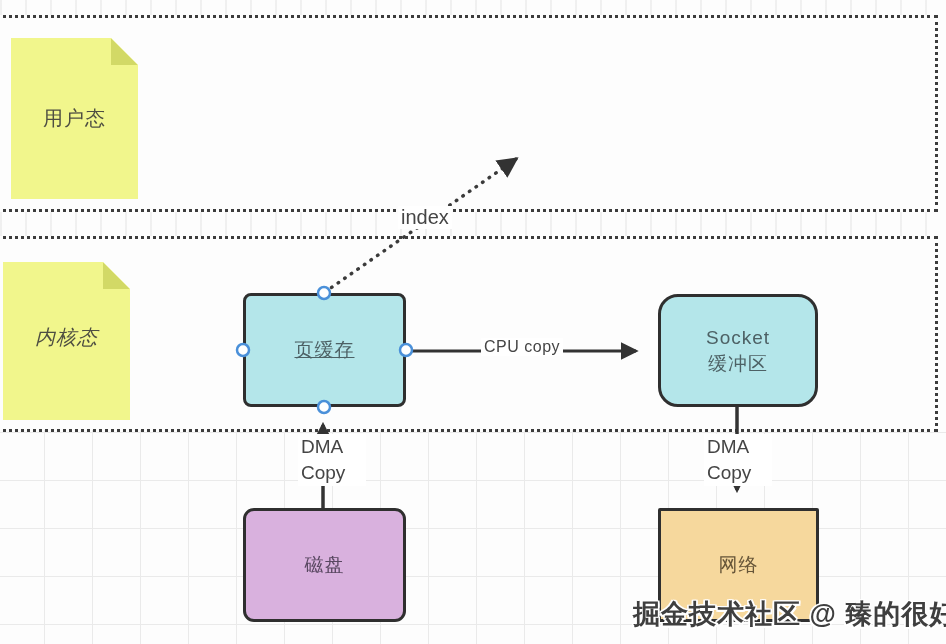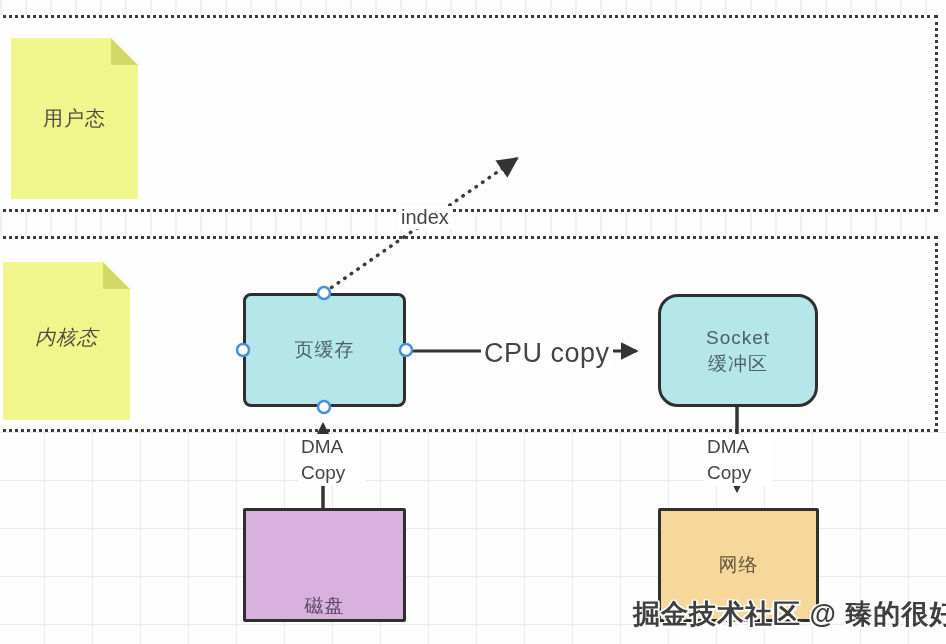--- a/index.html
+++ b/index.html
@@ -71,23 +71,23 @@
     display: flex; flex-direction: column;
     align-items: center; justify-content: center;
     z-index: 3;
     text-align: center;
     color: #4b4b4b;
     font-size: 19px;
     letter-spacing: 1px;
     line-height: 26px;
   }
   .node-jvm     { left: 427px; top: 66px;  width: 210px; height: 82px;  border-radius: 10px; background: #cfe9c9; color: #49584a; }
-  .node-cache   { left: 243px; top: 293px; width: 163px; height: 114px; border-radius: 8px;  background: #b4e6ea; color: #4d6165; }
+  .node-cache   { left: 243px; top: 293px; width: 163px; height: 114px; border-radius: 8px;  background: #b4e6ea; color: #4d6165; text-decoration: underline; }
   .node-socket  { left: 658px; top: 294px; width: 160px; height: 113px; border-radius: 20px;  background: #b4e6ea; color: #4d6165; }
-  .node-disk    { left: 243px; top: 508px; width: 163px; height: 114px; border-radius: 2px;  background: #d9b1de; color: #584760; justify-content: flex-end; }
+  .node-disk    { left: 243px; top: 508px; width: 163px; height: 114px; border-radius: 11px;  background: #d9b1de; color: #584760; }
   .node-network { left: 658px; top: 508px; width: 161px; height: 114px; border-radius: 2px;  background: #f6d89d; color: #665538; }
 
   
   svg.overlay {
     position: absolute; left: 0; top: 0;
     z-index: 4; pointer-events: none;
   }
   svg.overlay .solid  { stroke: #333333; stroke-width: 3; fill: none; }
   svg.overlay .thick  { stroke-width: 3.5; }
   svg.overlay .dotted { stroke: #3a3a3a; stroke-width: 3.5; fill: none;
@@ -98,21 +98,21 @@
   .edge-label {
     position: absolute;
     z-index: 5;
     background: #ffffff;
     color: #454545;
     font-size: 19px;
     text-align: left;
     padding: 0 3px;
   }
   .label-index    { left: 398px; top: 206px; font-size: 20px; }
-  .label-cpu-copy { left: 481px; top: 338px; font-size: 27px; letter-spacing: .5px; }
+  .label-cpu-copy { left: 481px; top: 338px; font-size: 16px; letter-spacing: .5px; }
   .label-dma      { width: 68px; line-height: 26px; }
   .label-dma-left  { left: 298px; top: 434px; }
   .label-dma-right { left: 704px; top: 434px; }
 
   
   .watermark {
     position: absolute;
     left: 633px; top: 596px;
     z-index: 6;
     font-size: 27px;

